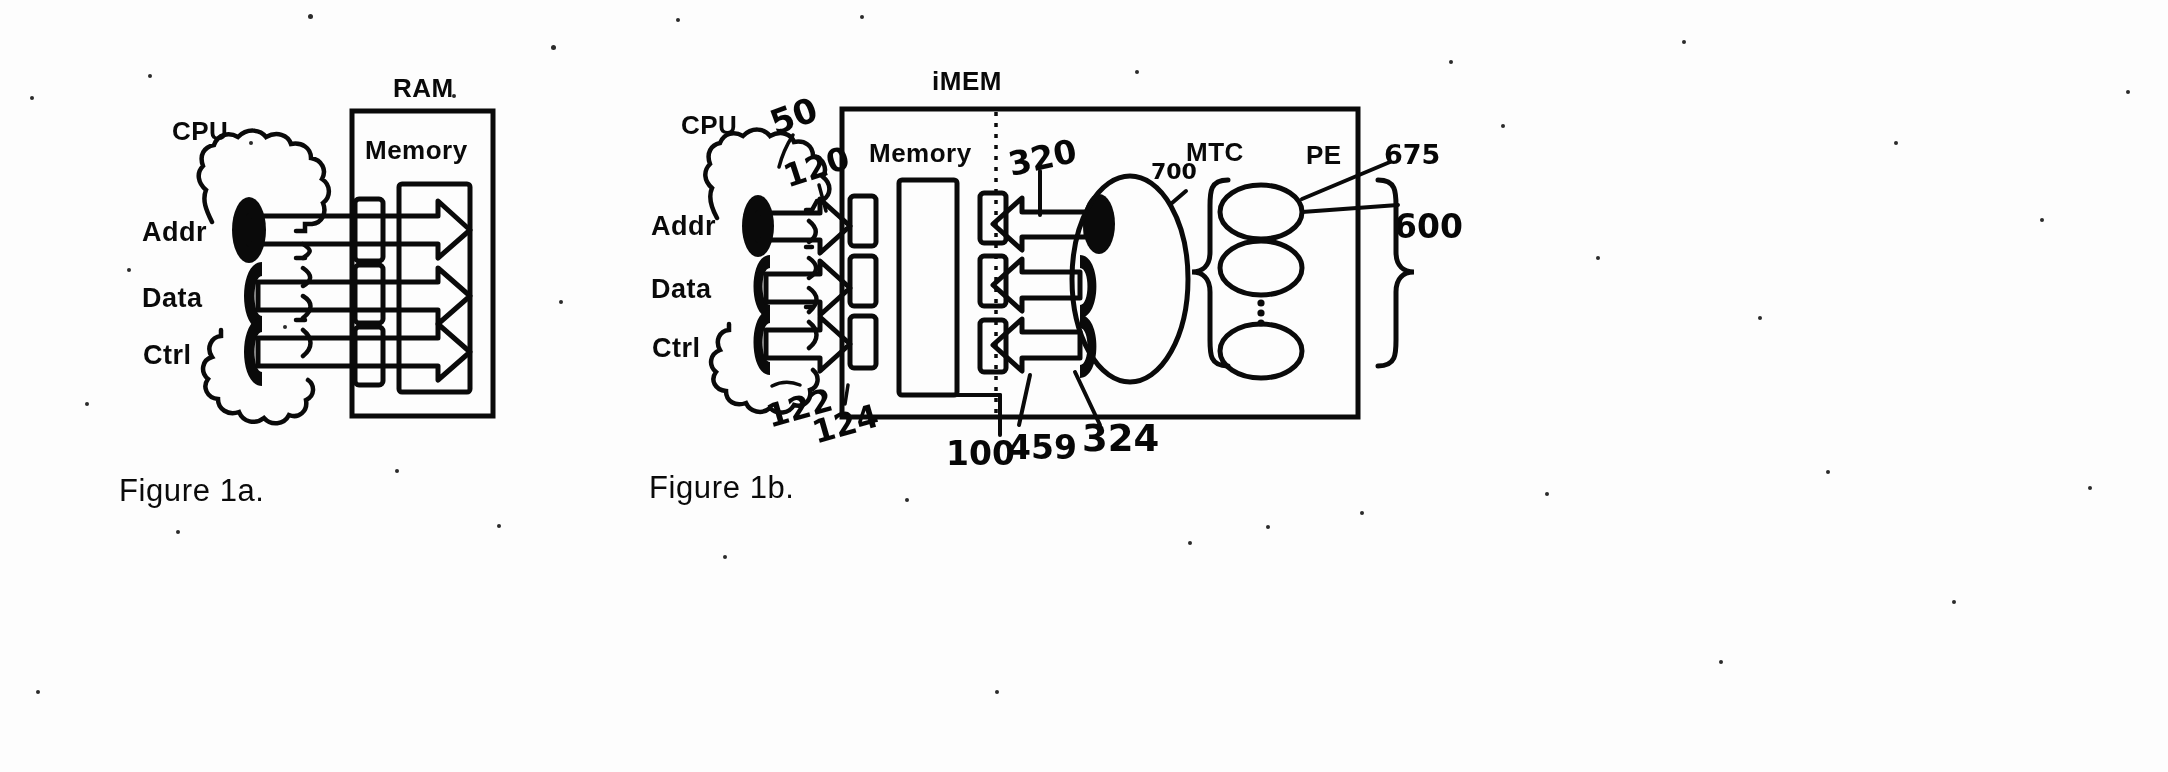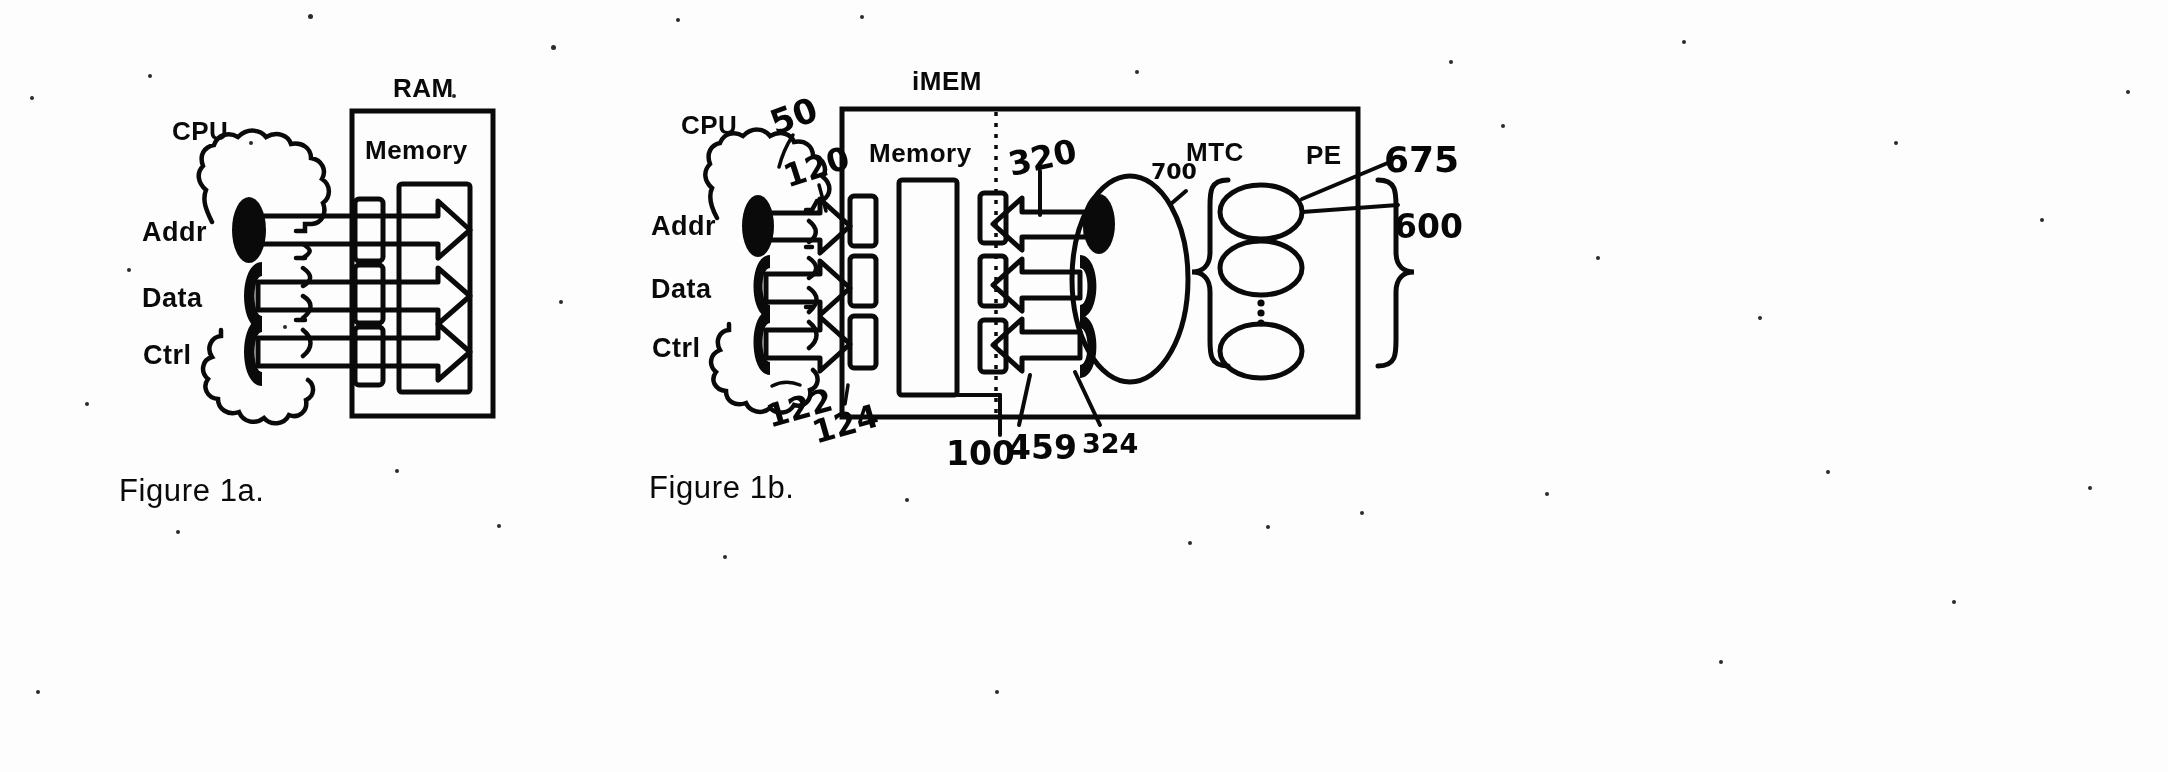--- a/index.html
+++ b/index.html
@@ -115,44 +115,44 @@
 
     <rect class="ink" stroke-width="5" x="399" y="184" width="71" height="208" rx="3"></rect>
 
     <rect class="ink" stroke-width="5" x="355" y="199" width="28" height="62" rx="4"></rect>
     <rect class="ink" stroke-width="5" x="355" y="265" width="28" height="58" rx="4"></rect>
     <rect class="ink" stroke-width="5" x="355" y="327" width="28" height="58" rx="4"></rect>
   </svg>
 
   <div class="lbl lbl-big" style="left:681px; top:110px;">CPU</div>
 
-  <div class="lbl lbl-big" style="left:912px; top:66px;">iMEM</div>
+  <div class="lbl lbl-big" style="left:932px; top:66px;">iMEM</div>
 
   <div class="lbl lbl-big" style="left:869px; top:138px;">Memory</div>
 
   <div class="lbl lbl-big" style="left:1186px; top:137px;">MTC</div>
 
   <div class="lbl lbl-big" style="left:1306px; top:140px;">PE</div>
 
   <div class="lbl lbl-med" style="left:651px; top:211px;">Addr</div>
   <div class="lbl lbl-med" style="left:651px; top:274px;">Data</div>
   <div class="lbl lbl-med" style="left:652px; top:333px;">Ctrl</div>
 
   <div class="lbl caption" style="left:649px; top:470px;">Figure 1b.</div>
 
   <div class="hand" style="left:770px;  top:96px;  transform:rotate(-20deg); font-size:34px;">50</div>
   <div class="hand" style="left:783px;  top:148px; transform:rotate(-18deg); font-size:32px;">120</div>
   <div class="hand" style="left:766px;  top:389px; transform:rotate(-16deg); font-size:32px;">122</div>
   <div class="hand" style="left:812px;  top:405px; transform:rotate(-16deg); font-size:32px;">124</div>
   <div class="hand" style="left:946px;  top:434px; font-size:33px;">100</div>
   <div class="hand" style="left:1008px; top:138px; transform:rotate(-12deg); font-size:33px;">320</div>
   <div class="hand" style="left:1008px; top:428px; font-size:33px;">459</div>
-  <div class="hand" style="left:1082px; top:428px; font-size:27px;">324</div>
+  <div class="hand" style="left:1082px; top:417px; font-size:37px;">324</div>
   <div class="hand" style="left:1151px; top:159px; font-size:22px;">700</div>
-  <div class="hand" style="left:1384px; top:139px; font-size:36px;">675</div>
+  <div class="hand" style="left:1384px; top:139px; font-size:27px;">675</div>
   <div class="hand" style="left:1394px; top:207px; font-size:33px;">600</div>
 
   <svg width="2168" height="772">
 
     <path class="ink" stroke-width="4.5" stroke-linecap="round" d="M 717 218
          C 711 207 708 197 712 188
          C 704 181 703 171 710 164
          C 706 153 711 145 720 143
          C 724 133 734 131 743 136
          C 752 127 764 128 770 136

